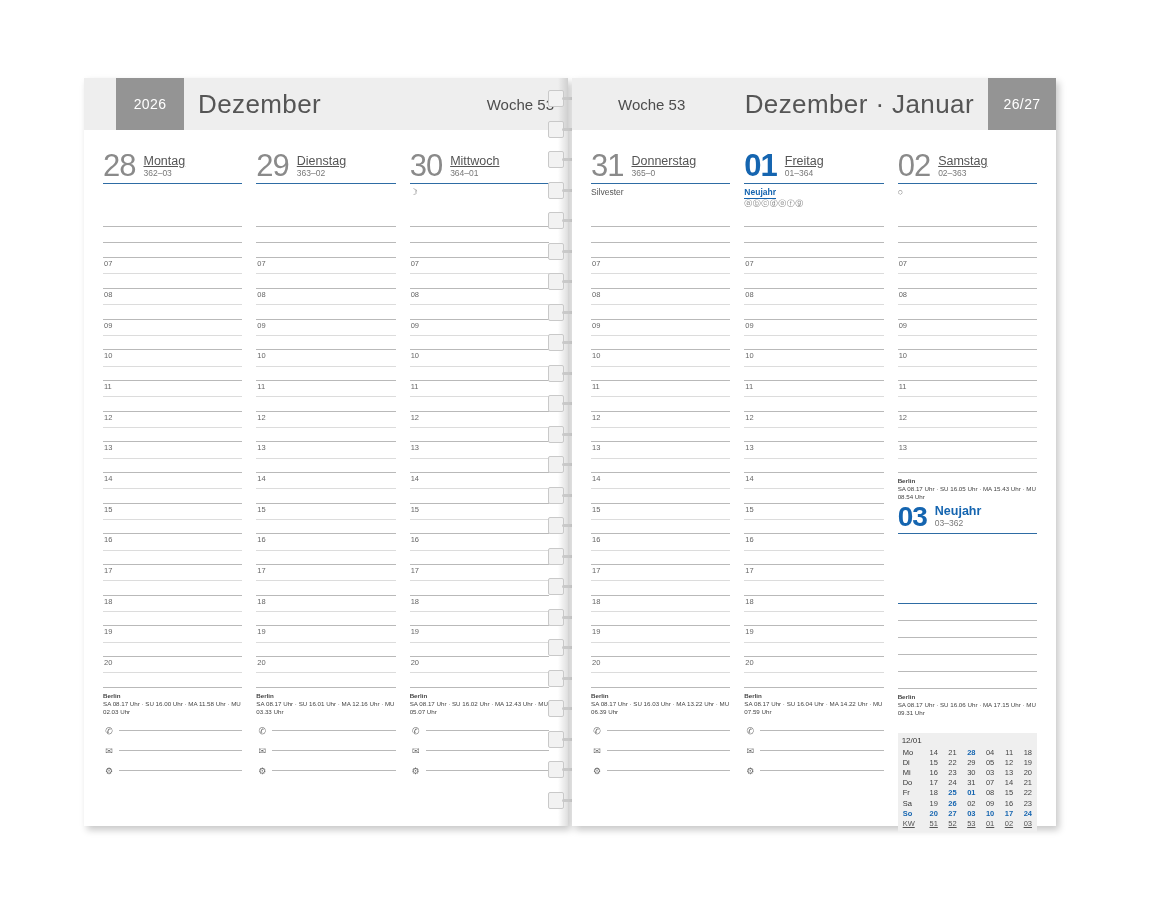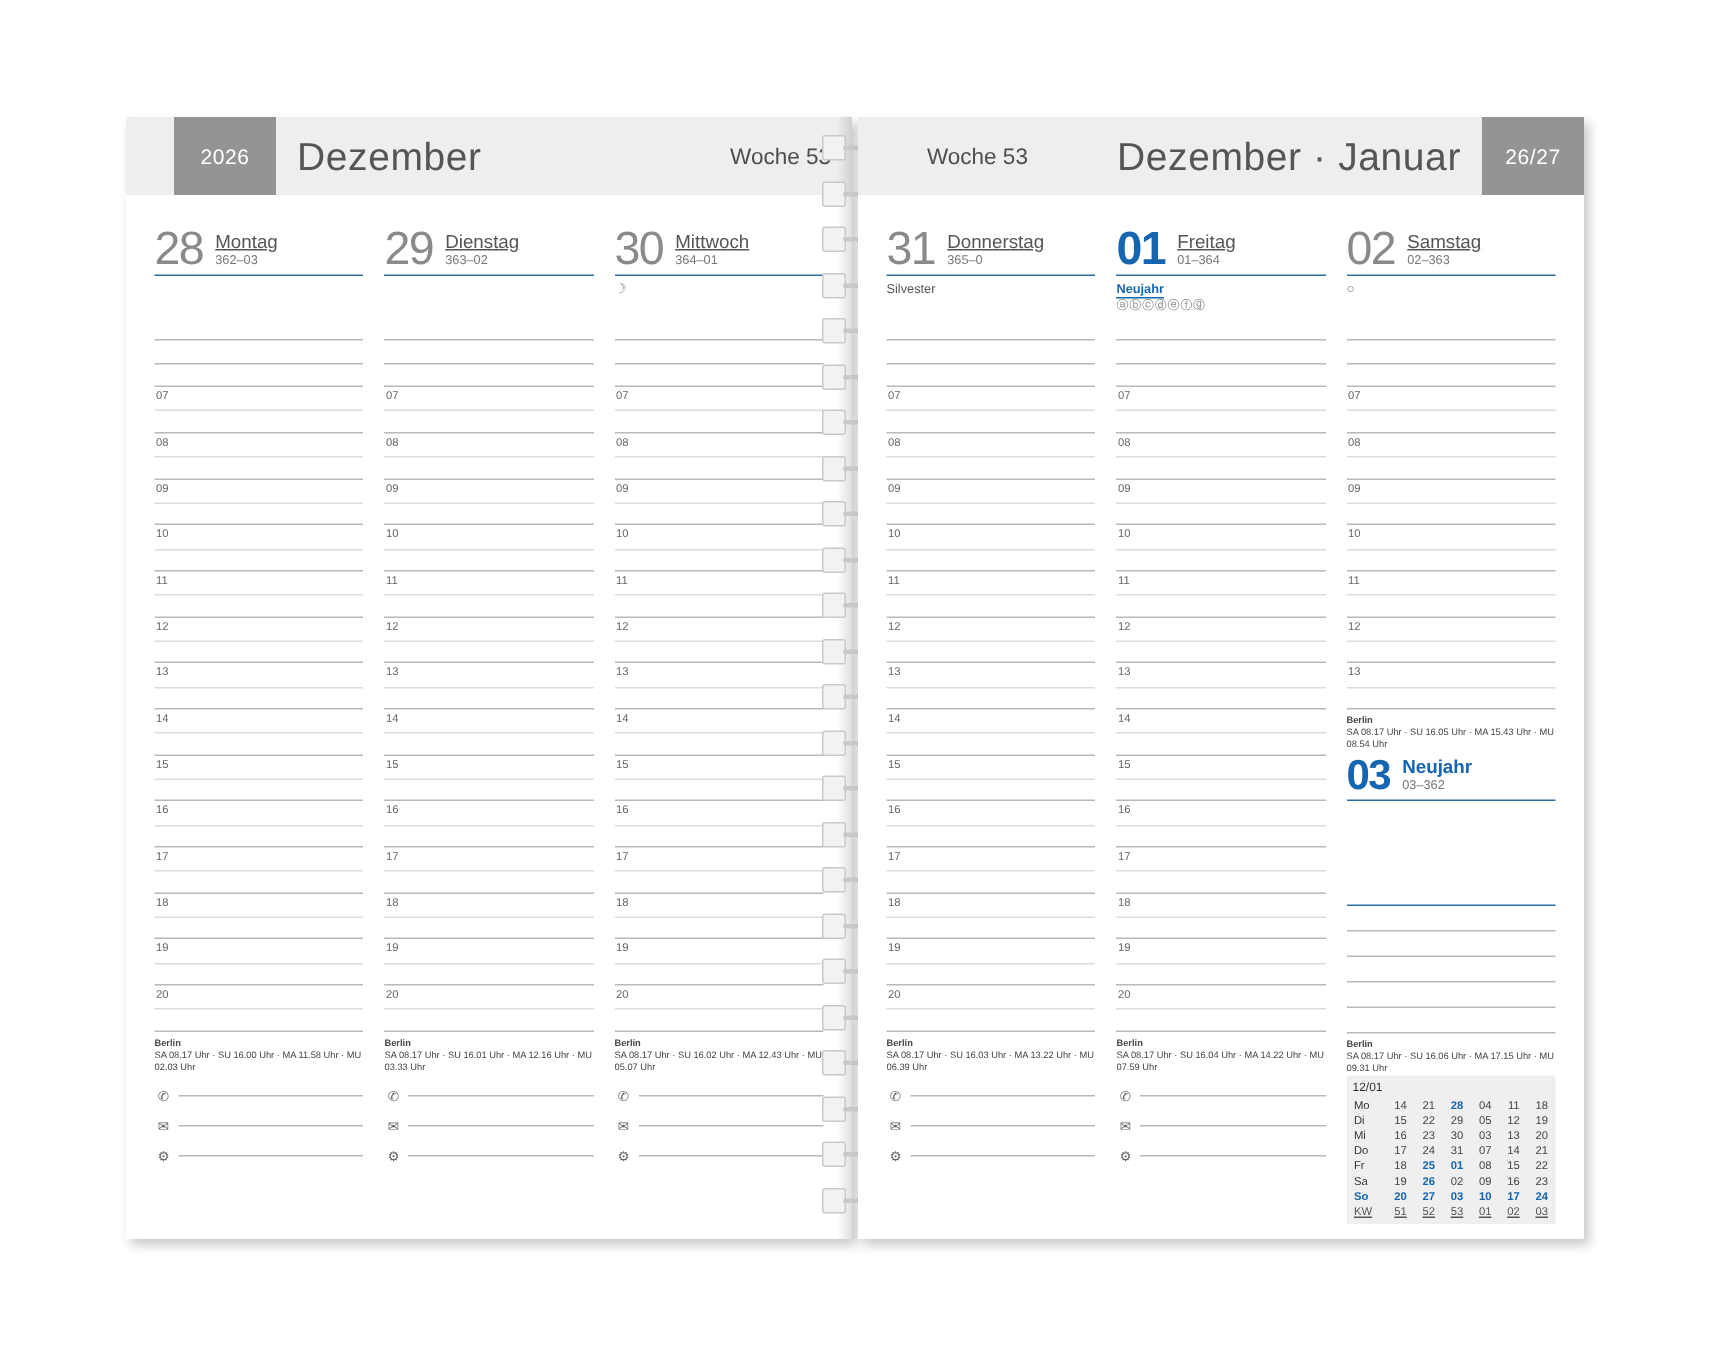--- a/index.html
+++ b/index.html
@@ -181,21 +181,21 @@
     font-size: 28px;
     line-height: 28px;
     color: #1565b0;
     font-weight: 700;
     letter-spacing: -1px;
   }
   .sun-name { font-size: 12.5px; color: #1565b0; font-weight: 700; line-height: 13px; }
 
   
   .mini {
-    margin-top: 0;
+    margin-top: 16px;
     background: #efefef;
     padding: 3px 4px 4px 4px;
   }
   .mini-title {
     font-size: 8px;
     color: #333333;
     padding-bottom: 2px;
   }
   .mini table { border-collapse: collapse; width: 100%; }
   .mini td {

